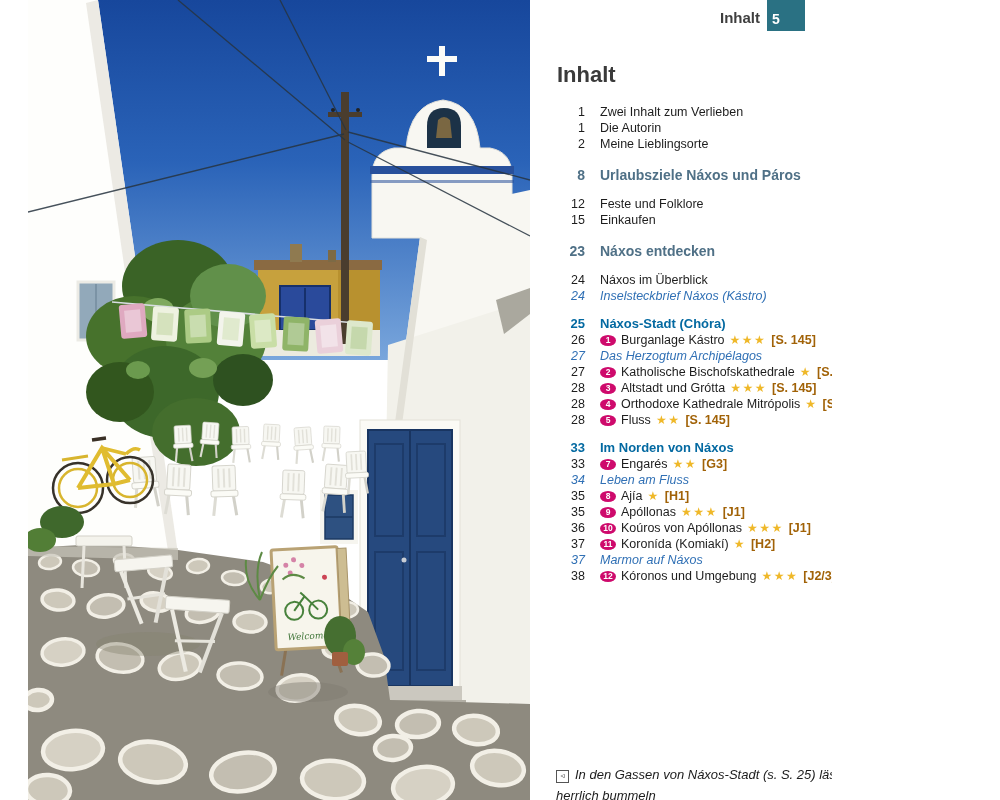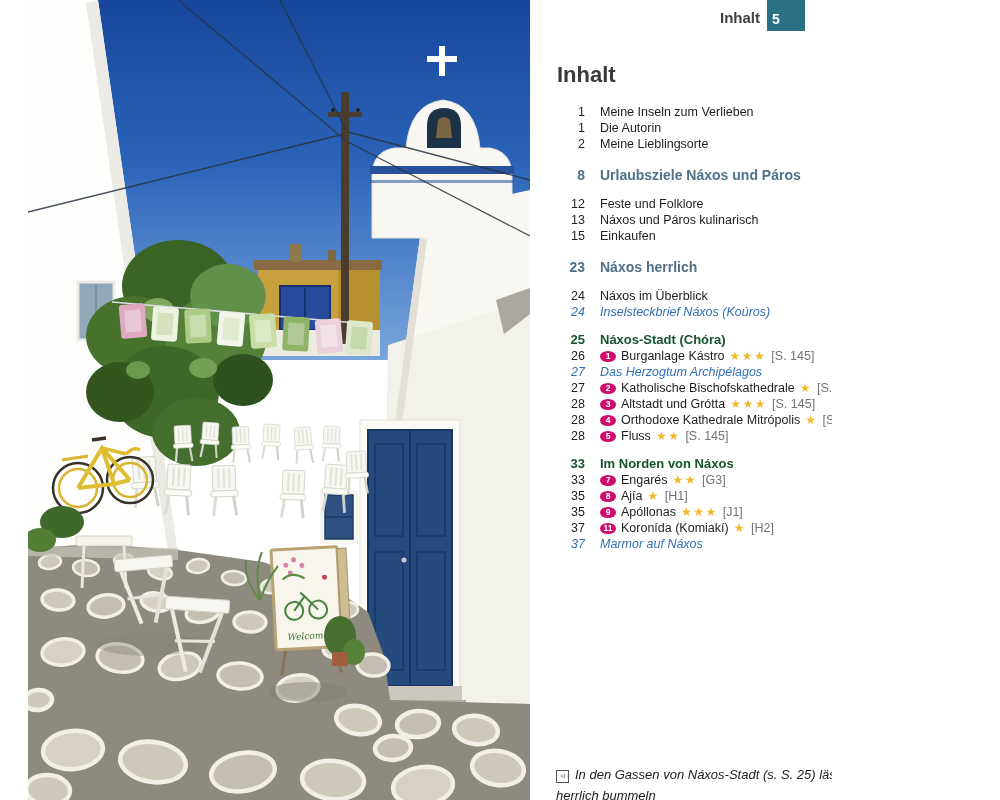--- a/index.html
+++ b/index.html
@@ -16,27 +16,27 @@
   .photo{position:absolute;left:28px;top:0;width:502px;height:800px;}
   .photo svg{display:block;}
 
   
   .toc{position:absolute;left:557px;top:62px;width:432px;color:#1d1d1d;}
   .toc-title{font-size:22px;font-weight:bold;color:#3a3a3a;margin:0 0 16px 0;}
   .row{display:flex;align-items:baseline;font-size:12.5px;line-height:16px;color:#1d1d1d;}
   .pg{flex:none;width:28px;text-align:right;margin-right:15px;}
   .txt{flex:1;}
   .chapter{font-size:14px;font-weight:bold;color:#4f7086;line-height:18px;margin:14px 0 12px 0;}
-  .subheading{font-size:13px;font-weight:bold;color:#14532d;margin-top:12px;}
+  .subheading{font-size:13px;font-weight:bold;color:#0369a1;margin-top:12px;}
   .feature{color:#3070b5;font-style:italic;}
   .badge{display:inline-flex;align-items:center;justify-content:center;width:16px;height:11px;
          border-radius:8px/5.5px;background:#ce0a6c;color:#fff;font-size:8.5px;font-weight:bold;
          vertical-align:1px;margin-right:5px;}
   .stars{color:#efb829;letter-spacing:1.5px;margin-left:5px;font-size:12px;}
-  .ref{margin-left:5px;color:#737373;}
+  .ref{margin-left:5px;color:#a16207;font-weight:bold;}
 
   
   .caption{position:absolute;left:556px;top:742px;width:380px;color:#1b1b1b;
            font-family:Liberation Sans, sans-serif;font-style:italic;font-size:13px;line-height:21px;margin-top:22px;}
   .cap-marker{display:inline-block;width:11px;height:11px;border:1px solid #555;color:#333;
               font-size:8px;line-height:10px;text-align:center;font-style:normal;
               margin-right:6px;position:relative;top:-1px;}
   .cap-line2{display:block;}
 </style>
 </head>
@@ -308,57 +308,53 @@
         <ellipse cx="280" cy="692" rx="40" ry="10" fill="#7e7a70" opacity="0.45"></ellipse>
       </g>
     </svg>
   </div>
 
   <div class="toc">
     <h1 class="toc-title">Inhalt</h1>
     <div id="toc-rows">
         <div class="row entry">
           <span class="pg">1</span>
-          <span class="txt"><span class="label">Meine Inseln zum Verlieben</span></span>
+          <span class="txt"><span class="label">Zwei Inhalt zum Verlieben</span></span>
         </div>
         <div class="row entry">
           <span class="pg">1</span>
           <span class="txt"><span class="label">Die Autorin</span></span>
         </div>
         <div class="row entry">
           <span class="pg">2</span>
           <span class="txt"><span class="label">Meine Lieblingsorte</span></span>
         </div>
         <div class="row chapter">
           <span class="pg">8</span>
           <span class="txt"><span class="label">Urlaubsziele Náxos und Páros</span></span>
         </div>
         <div class="row entry">
           <span class="pg">12</span>
           <span class="txt"><span class="label">Feste und Folklore</span></span>
         </div>
         <div class="row entry">
-          <span class="pg">13</span>
-          <span class="txt"><span class="label">Náxos und Páros kulinarisch</span></span>
-        </div>
-        <div class="row entry">
           <span class="pg">15</span>
           <span class="txt"><span class="label">Einkaufen</span></span>
         </div>
         <div class="row chapter">
           <span class="pg">23</span>
-          <span class="txt"><span class="label">Náxos herrlich</span></span>
+          <span class="txt"><span class="label">Náxos entdecken</span></span>
         </div>
         <div class="row entry">
           <span class="pg">24</span>
           <span class="txt"><span class="label">Náxos im Überblick</span></span>
         </div>
         <div class="row feature">
           <span class="pg">24</span>
-          <span class="txt"><span class="label">Inselsteckbrief Náxos (Koúros)</span></span>
+          <span class="txt"><span class="label">Inselsteckbrief Náxos (Kástro)</span></span>
         </div>
         <div class="row subheading">
           <span class="pg">25</span>
           <span class="txt"><span class="label">Náxos-Stadt (Chóra)</span></span>
         </div>
         <div class="row poi">
           <span class="pg">26</span>
           <span class="txt"><span class="badge">1</span><span class="label">Burganlage Kástro</span><span class="stars">★★★</span><span class="ref">[S. 145]</span></span>
         </div>
         <div class="row feature">
@@ -382,36 +378,48 @@
           <span class="txt"><span class="badge">5</span><span class="label">Fluss</span><span class="stars">★★</span><span class="ref">[S. 145]</span></span>
         </div>
         <div class="row subheading">
           <span class="pg">33</span>
           <span class="txt"><span class="label">Im Norden von Náxos</span></span>
         </div>
         <div class="row poi">
           <span class="pg">33</span>
           <span class="txt"><span class="badge">7</span><span class="label">Engarés</span><span class="stars">★★</span><span class="ref">[G3]</span></span>
         </div>
+        <div class="row feature">
+          <span class="pg">34</span>
+          <span class="txt"><span class="label">Leben am Fluss</span></span>
+        </div>
         <div class="row poi">
           <span class="pg">35</span>
           <span class="txt"><span class="badge">8</span><span class="label">Ajía</span><span class="stars">★</span><span class="ref">[H1]</span></span>
         </div>
         <div class="row poi">
           <span class="pg">35</span>
           <span class="txt"><span class="badge">9</span><span class="label">Apóllonas</span><span class="stars">★★★</span><span class="ref">[J1]</span></span>
+        </div>
+        <div class="row poi">
+          <span class="pg">36</span>
+          <span class="txt"><span class="badge">10</span><span class="label">Koúros von Apóllonas</span><span class="stars">★★★</span><span class="ref">[J1]</span></span>
         </div>
         <div class="row poi">
           <span class="pg">37</span>
           <span class="txt"><span class="badge">11</span><span class="label">Koronída (Komiakí)</span><span class="stars">★</span><span class="ref">[H2]</span></span>
         </div>
         <div class="row feature">
           <span class="pg">37</span>
           <span class="txt"><span class="label">Marmor auf Náxos</span></span>
         </div>
+        <div class="row poi">
+          <span class="pg">38</span>
+          <span class="txt"><span class="badge">12</span><span class="label">Kóronos und Umgebung</span><span class="stars">★★★</span><span class="ref">[J2/3]</span></span>
+        </div>
       </div>
   </div>
 
   <div class="caption">
     <span class="cap-marker">◃</span><span>In den Gassen von Náxos-Stadt (s. S. 25) lässt es sich herrlich bummeln</span>
   </div>
 
 </div>
 
 </body></html>

